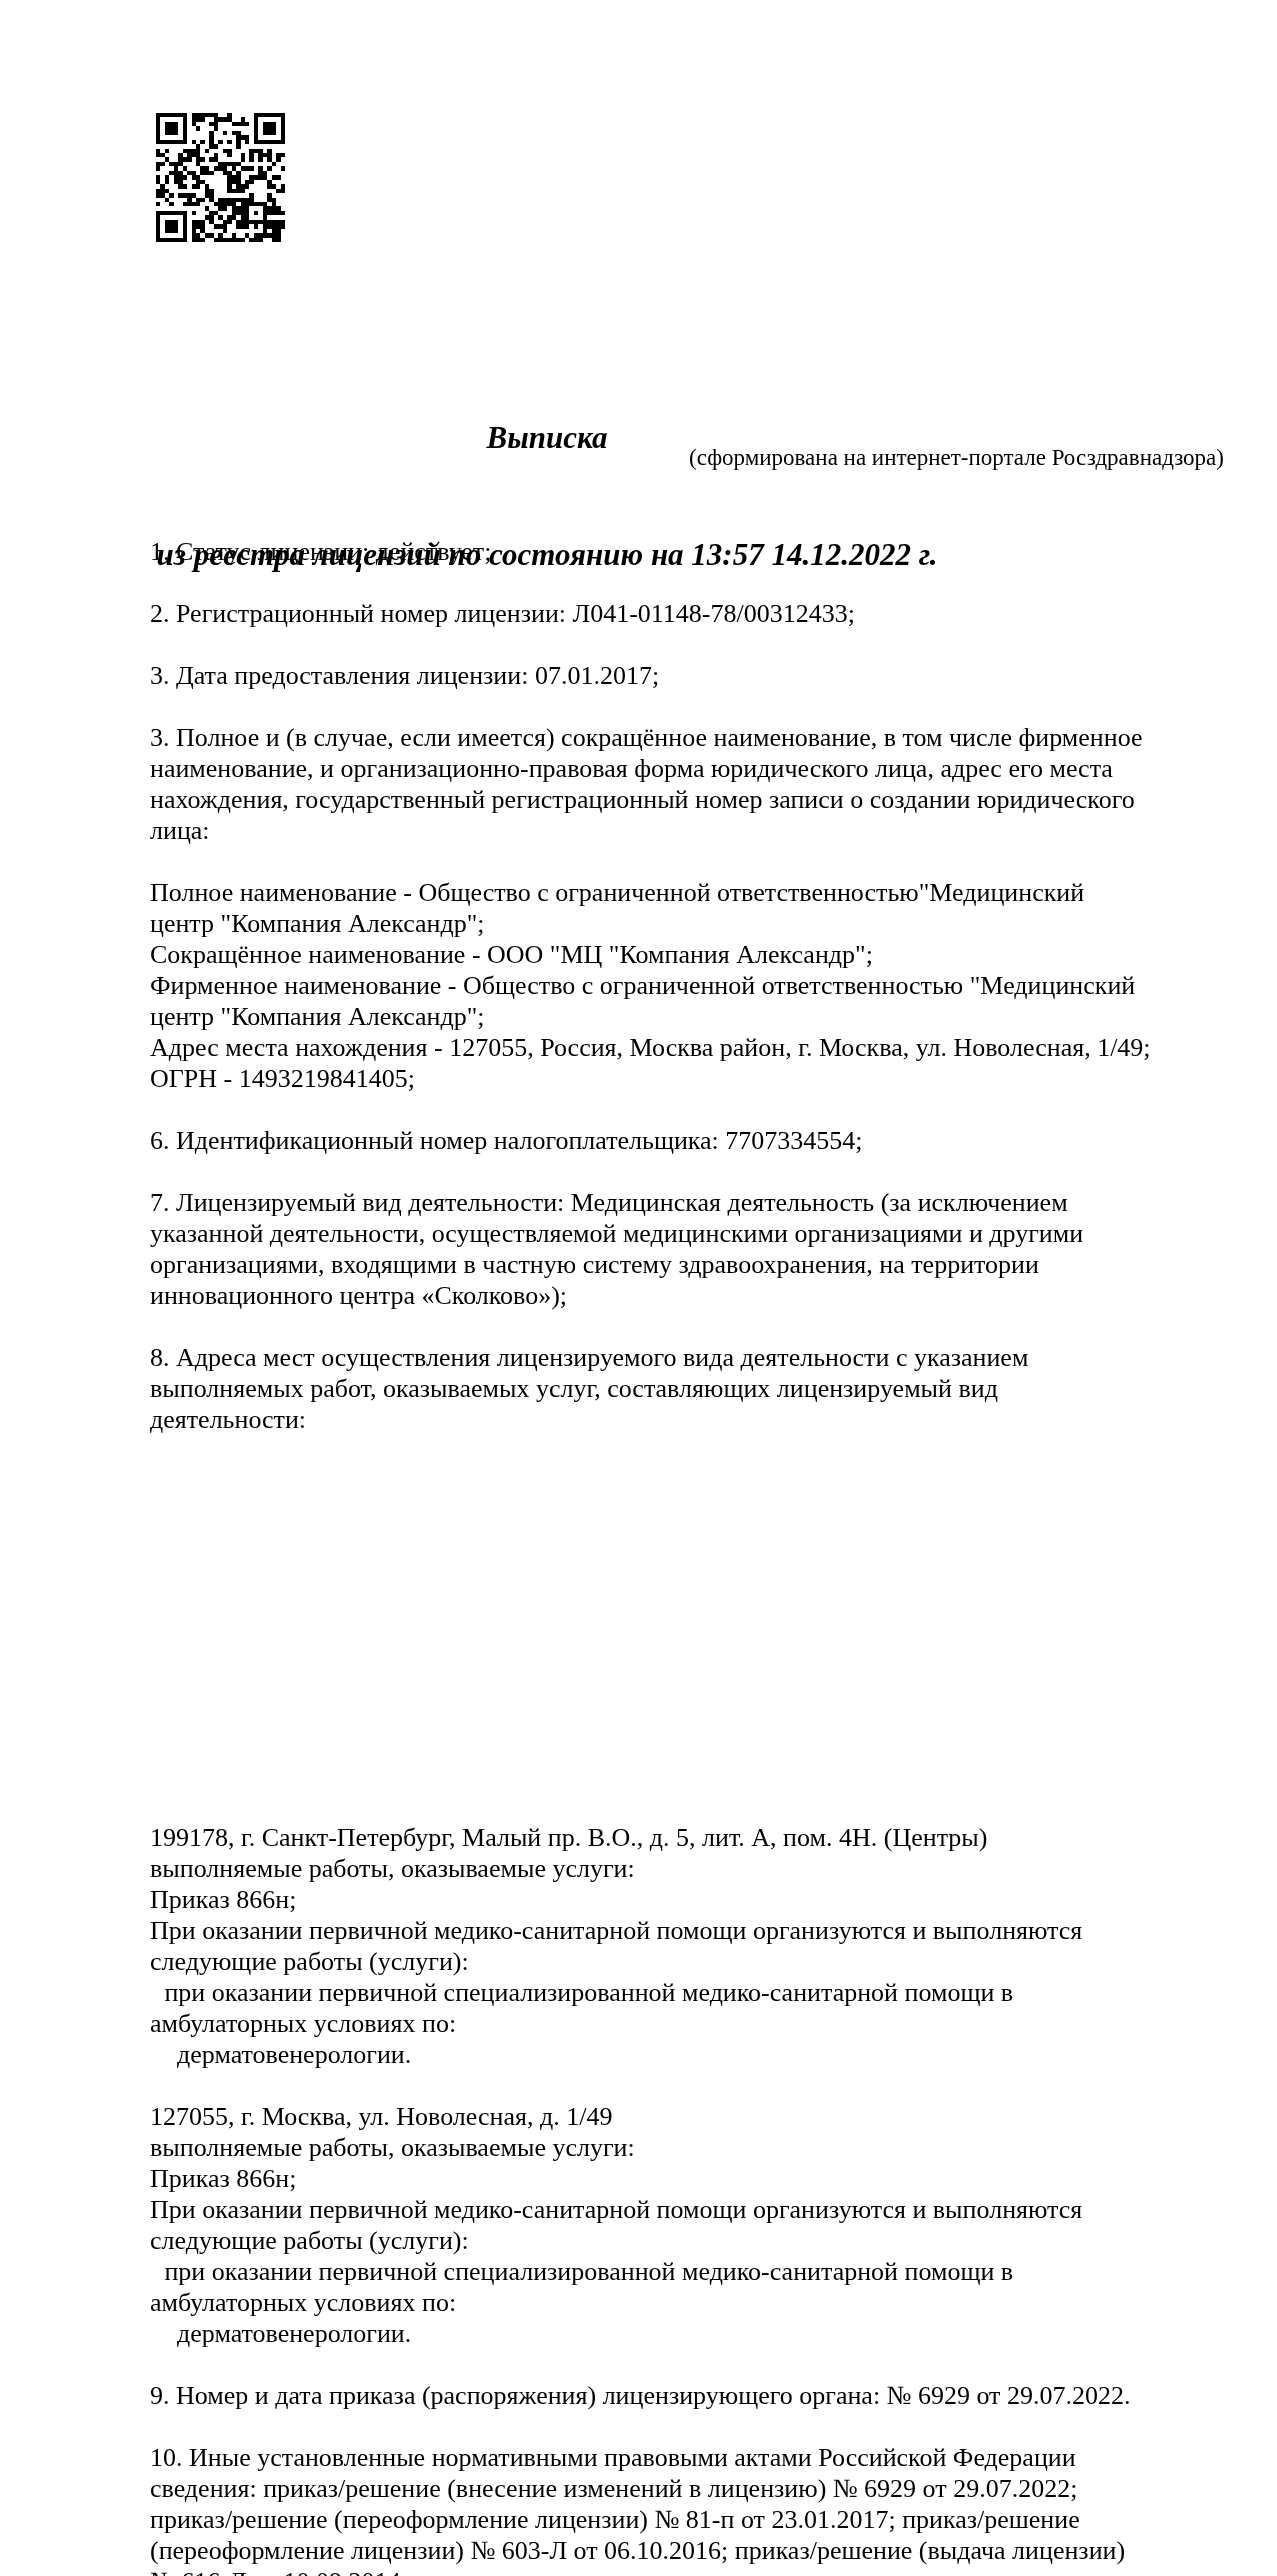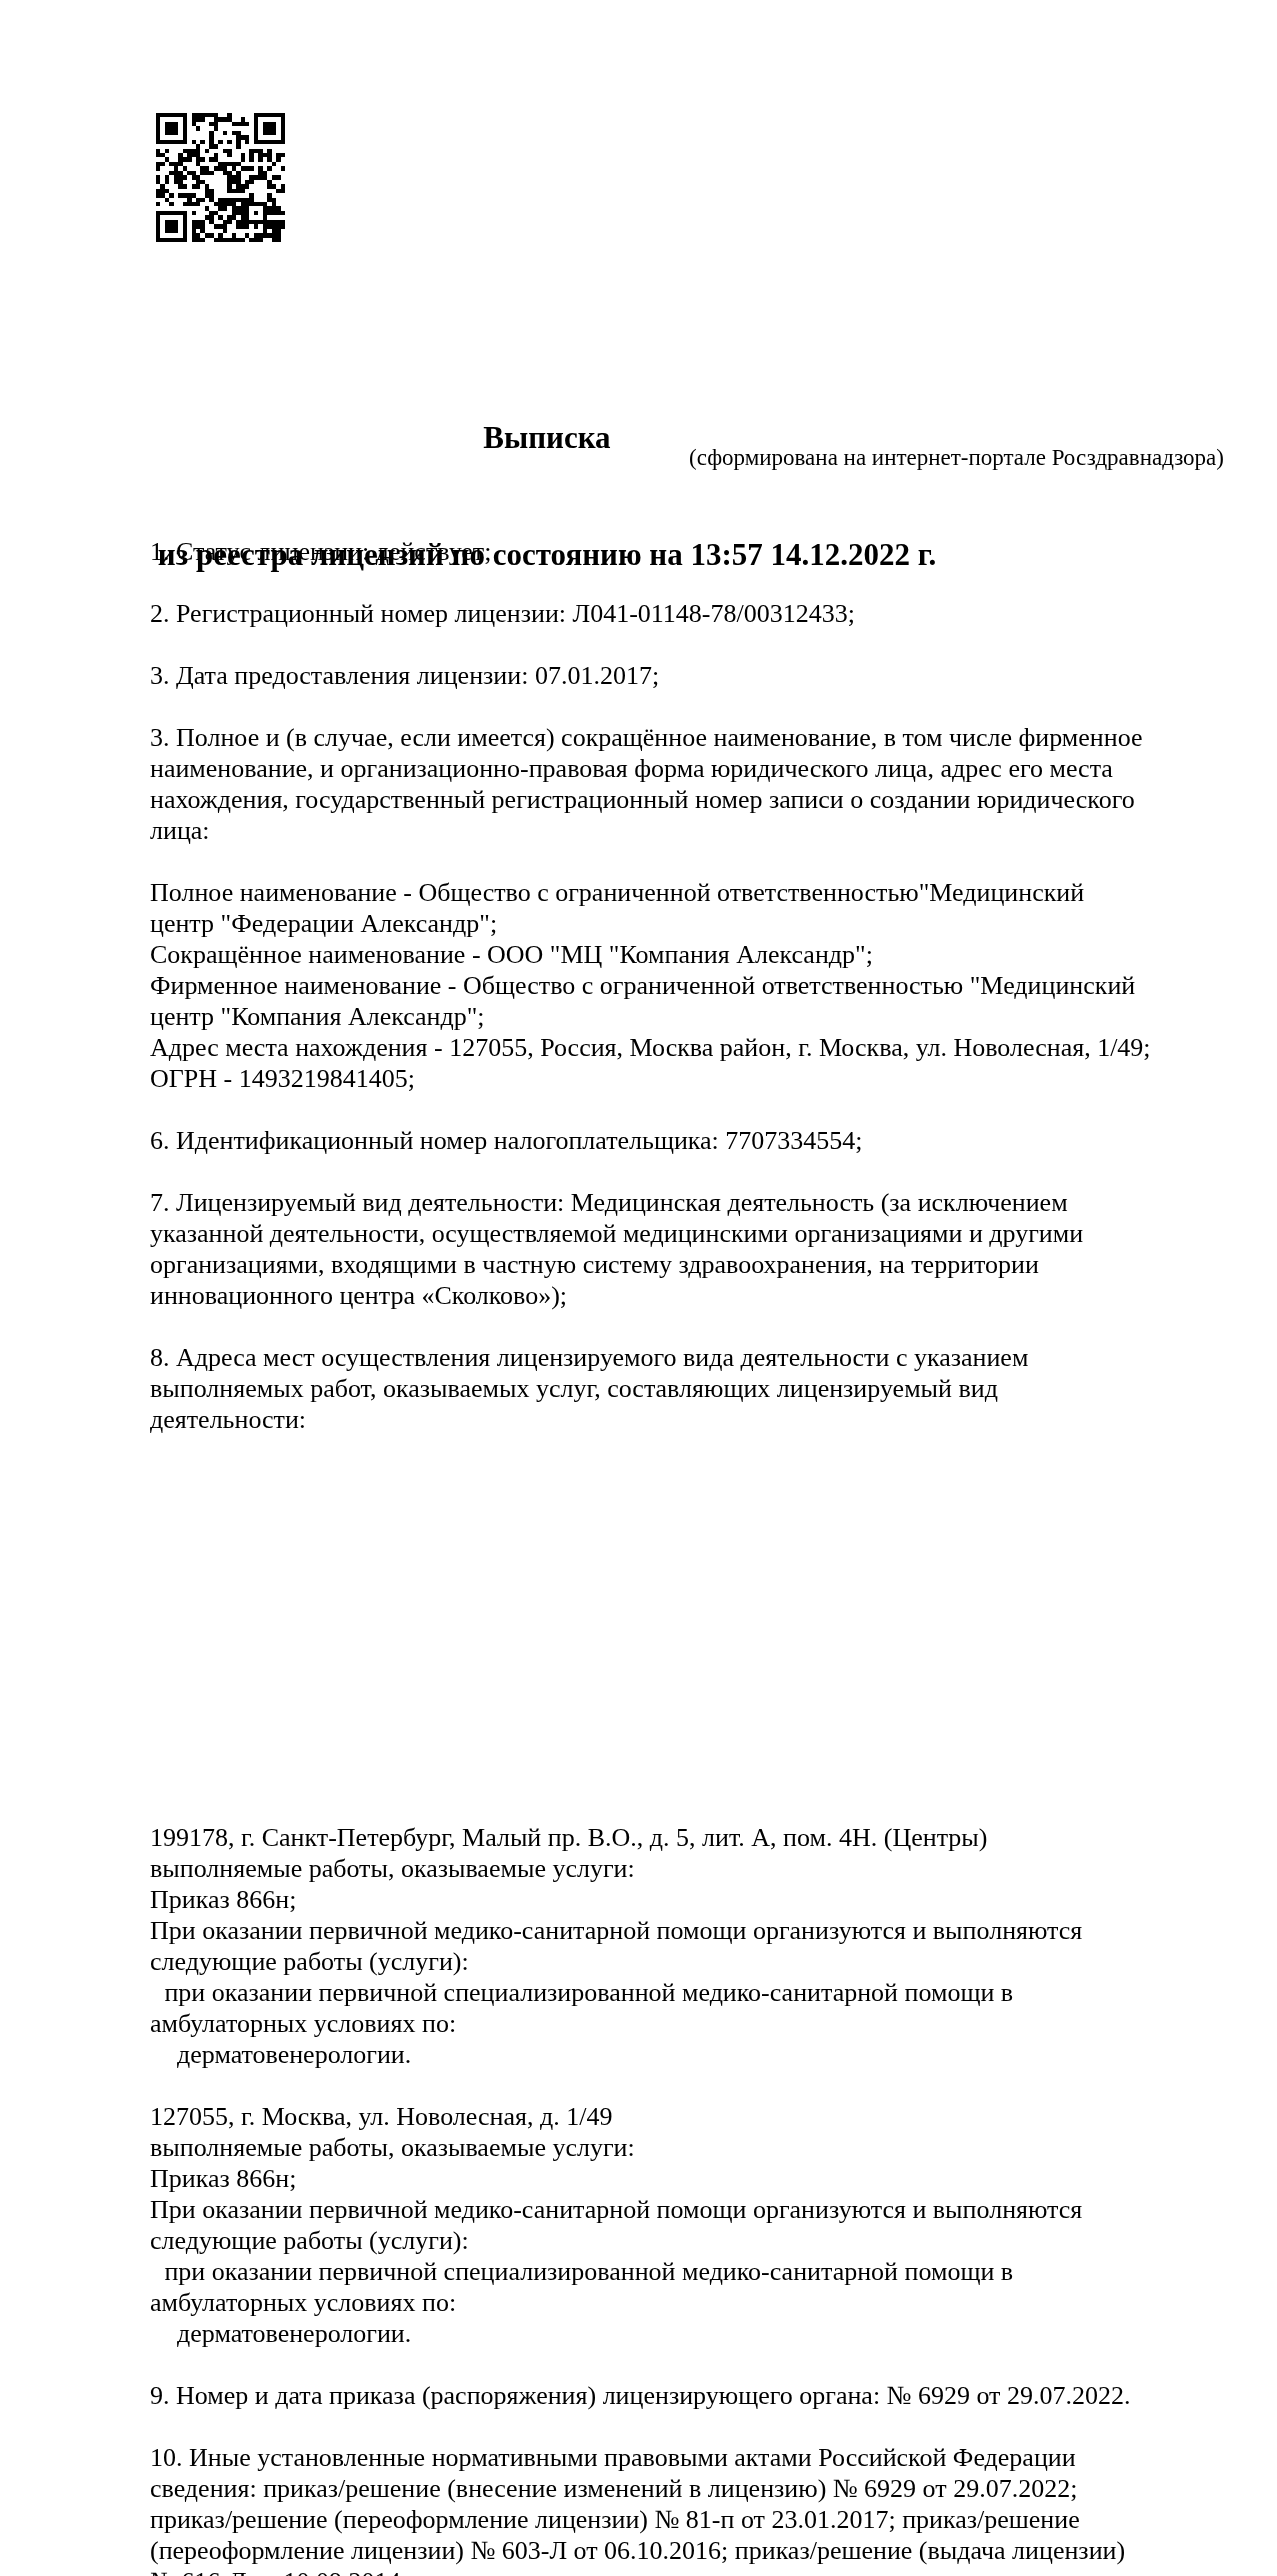--- a/index.html
+++ b/index.html
@@ -23,20 +23,21 @@
   .title-block {
     position: absolute;
     left: 0;
     top: 340px;
     width: 1094px;
     text-align: center;
     font-weight: bold;
     font-size: 31px;
     line-height: 39px;
     white-space: pre;
+    font-style: italic;
   }
   .subtitle {
     position: absolute;
     right: 54px;
     top: 444px;
     font-size: 23px;
     line-height: 27px;
     text-align: right;
   }
   .body-text {
@@ -489,21 +490,21 @@
 
   <div class="subtitle">(сформирована на интернет-портале Росздравнадзора)</div>
 
   <div class="body-text">
     <div class="p">1. Статус лицензии: действует;</div>
     <div class="p">2. Регистрационный номер лицензии: Л041-01148-78/00312433;</div>
     <div class="p">3. Дата предоставления лицензии: 07.01.2017;</div>
     <div class="p">3. Полное и (в случае, если имеется) сокращённое наименование, в том числе фирменное наименование, и организационно-правовая форма юридического лица, адрес его места нахождения, государственный регистрационный номер записи о создании юридического лица:</div>
 
     <div class="grp">
-      <div>Полное наименование - Общество с ограниченной ответственностью"Медицинский центр "Федерации Александр";</div>
+      <div>Полное наименование - Общество с ограниченной ответственностью"Медицинский центр "Компания Александр";</div>
       <div>Сокращённое наименование - ООО "МЦ "Компания Александр";</div>
       <div>Фирменное наименование - Общество с ограниченной ответственностью "Медицинский центр "Компания Александр";</div>
       <div>Адрес места нахождения - 127055, Россия, Москва район, г. Москва, ул. Новолесная, 1/49;</div>
       <div>ОГРН - 1493219841405;</div>
     </div>
 
     <div class="p">6. Идентификационный номер налогоплательщика: 7707334554;</div>
     <div class="p">7. Лицензируемый вид деятельности: Медицинская деятельность (за исключением указанной деятельности, осуществляемой медицинскими организациями и другими организациями, входящими в частную систему здравоохранения, на территории инновационного центра «Сколково»);</div>
     <div class="p" style="margin-bottom:16px;">8. Адреса мест осуществления лицензируемого вида деятельности с указанием выполняемых работ, оказываемых услуг, составляющих лицензируемый вид деятельности:</div>
 

